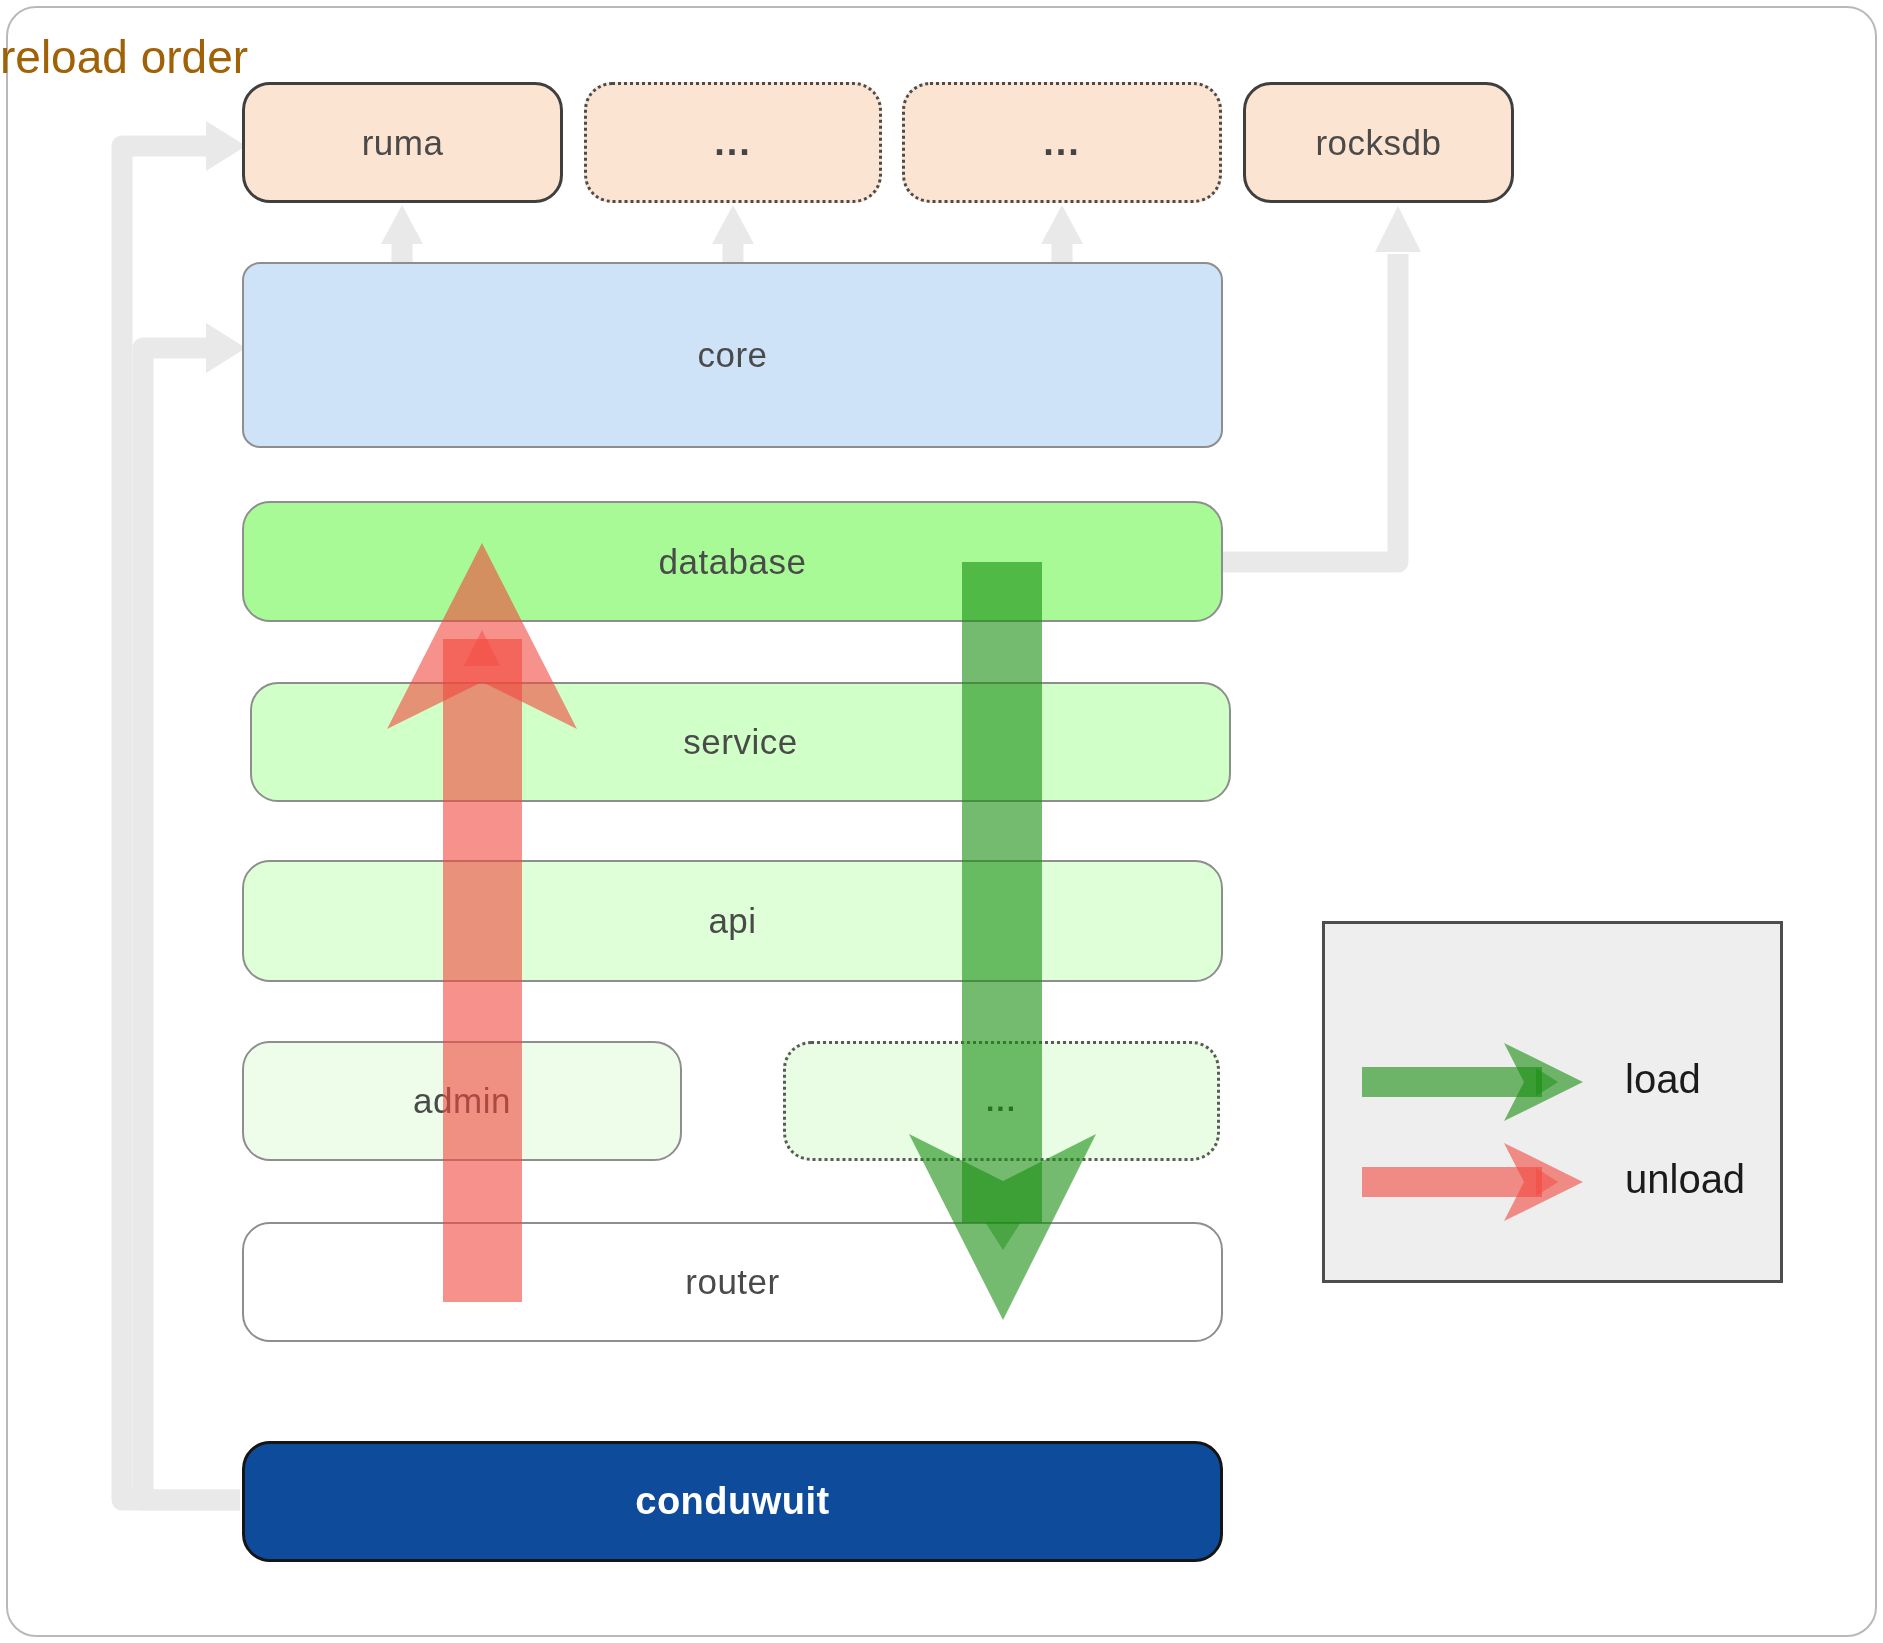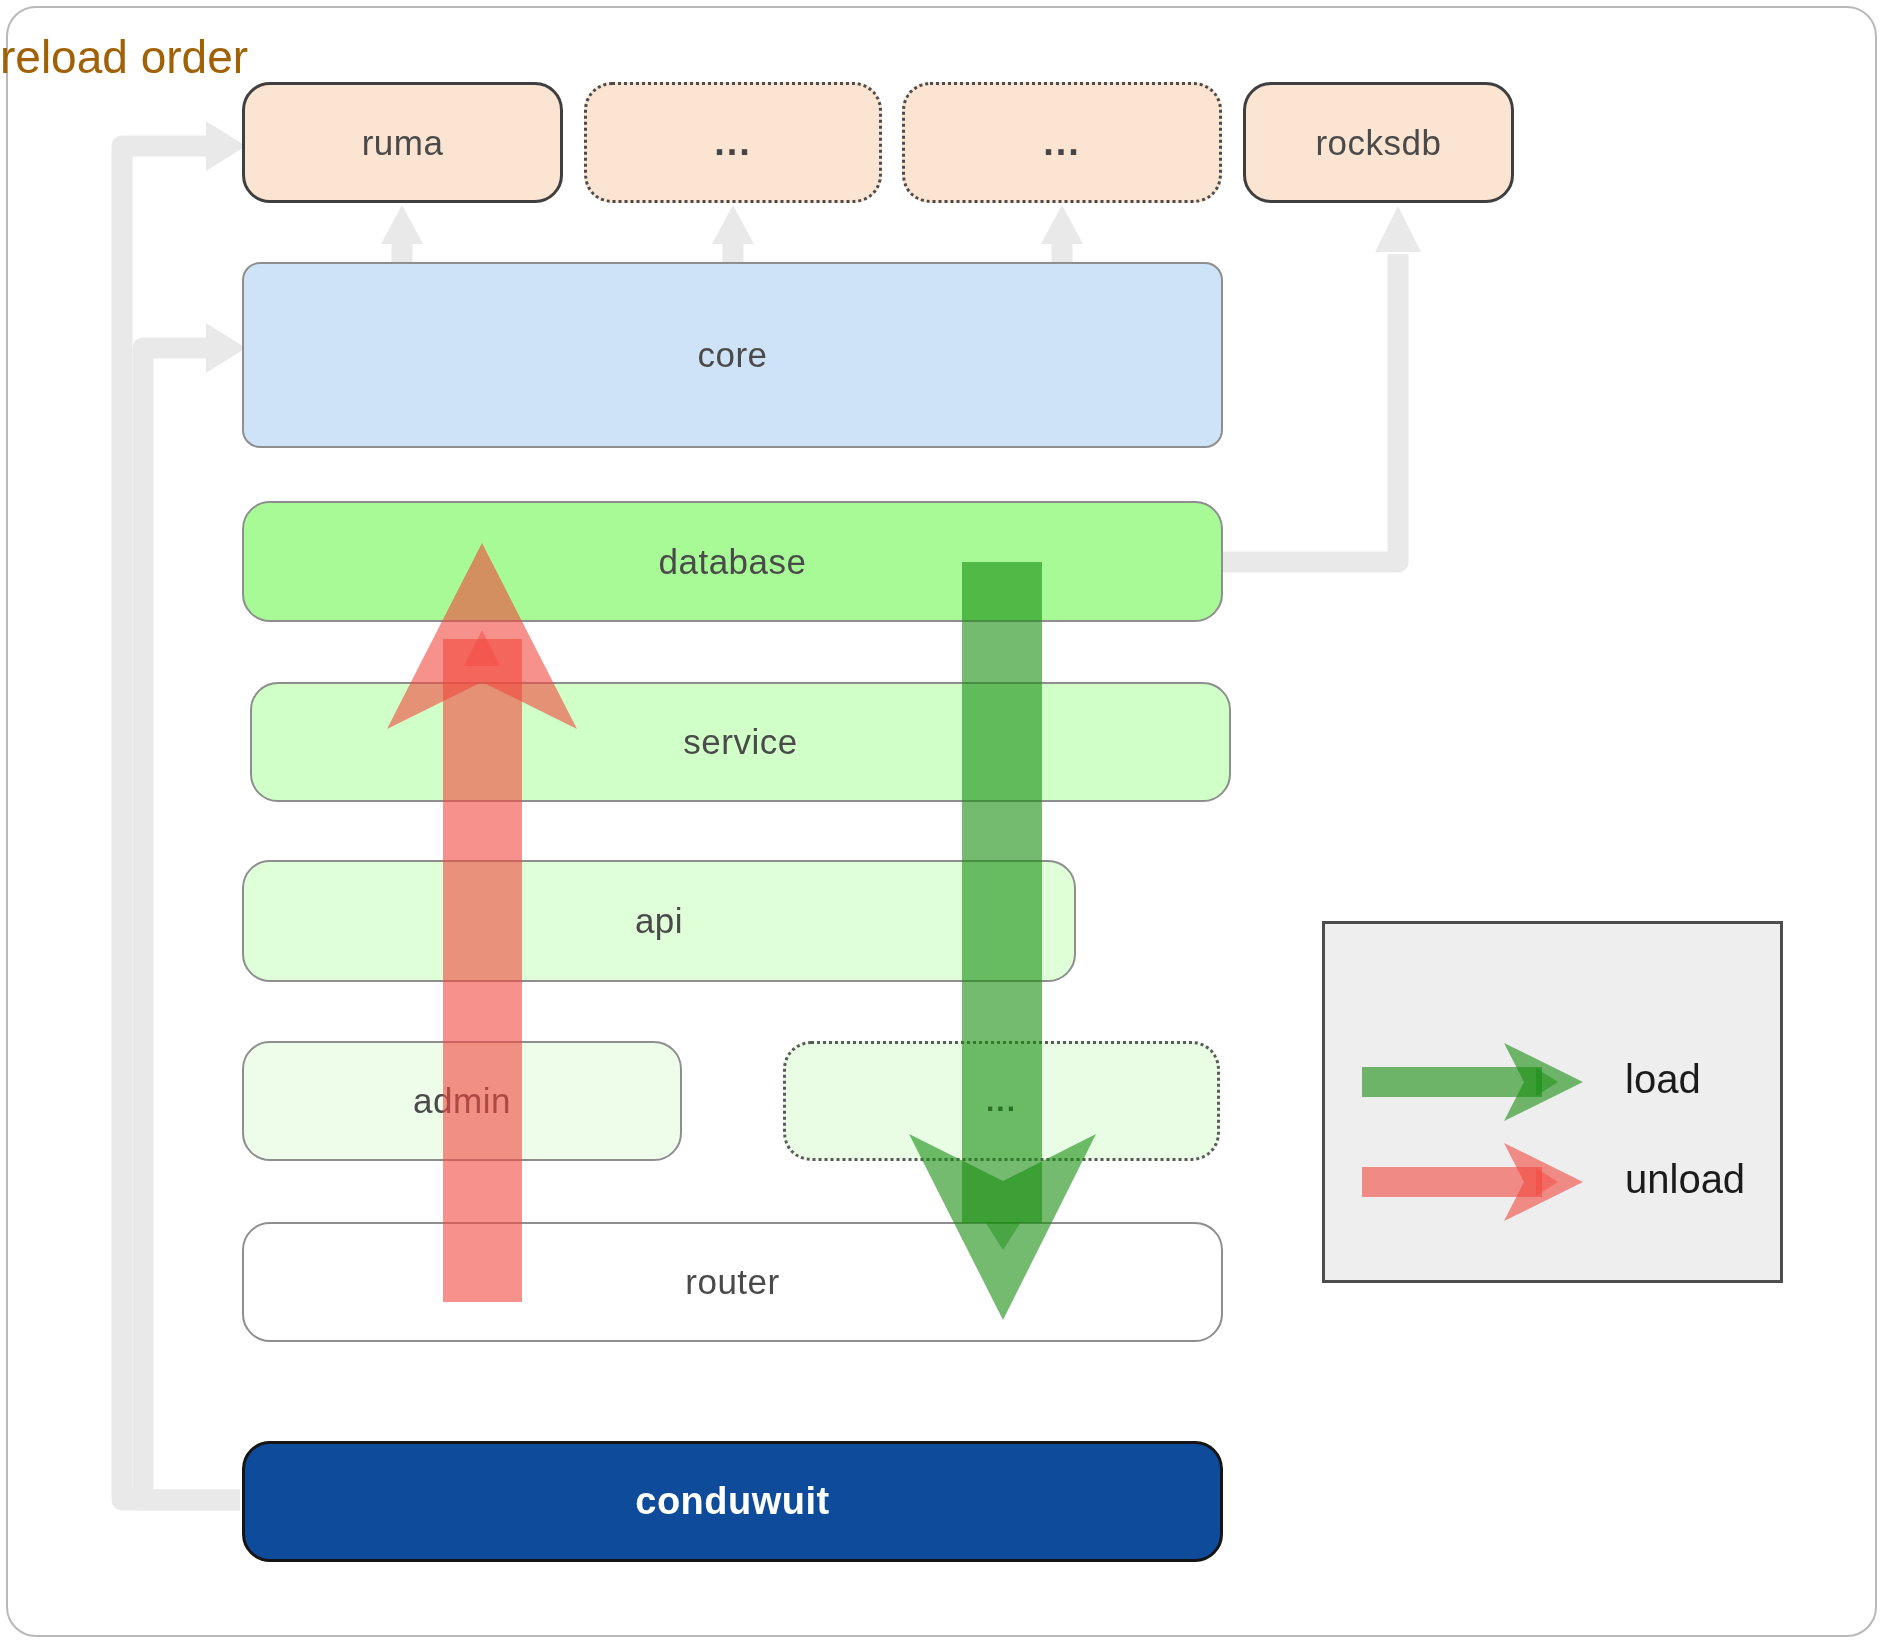--- a/index.html
+++ b/index.html
@@ -16,21 +16,21 @@
   .dots{font-weight:700;font-size:38px;color:#454545;letter-spacing:2px;}
   
   #box-ruma{left:242px;top:82px;width:321px;height:121px;}
   #box-ellipsis-1{left:584px;top:82px;width:298px;height:121px;}
   #box-ellipsis-2{left:902px;top:82px;width:320px;height:121px;}
   #box-rocksdb{left:1243px;top:82px;width:271px;height:121px;}
   
   #box-core{left:242px;top:262px;width:981px;height:186px;background:#cfe3f8;border-radius:18px;}
   #box-database{left:242px;top:501px;width:981px;height:121px;background:#a7fa96;}
   #box-service{left:250px;top:682px;width:981px;height:120px;background:#d0ffc8;}
-  #box-api{left:242px;top:860px;width:834px;height:122px;background:#dfffd8;}
+  #box-api{left:242px;top:860px;width:981px;height:122px;background:#dfffd8;}
   #box-admin{left:242px;top:1041px;width:440px;height:120px;background:#eefcea;}
   #box-ellipsis-3{left:783px;top:1041px;width:437px;height:120px;background:#e9fce4;
                   border:3px dotted #5a5a5a;}
   #box-router{left:242px;top:1222px;width:981px;height:120px;background:#ffffff;}
   #box-conduwuit{left:242px;top:1441px;width:981px;height:121px;background:#0e4c9b;
                  border:3px solid #151515;color:#ffffff;font-weight:700;font-size:38px;}
   
   #legend{position:absolute;left:1322px;top:921px;width:461px;height:362px;
           box-sizing:border-box;background:#eeeeee;border:3px solid #4d4d4d;}
   #legend-title{position:absolute;left:0;top:30px;width:100%;

